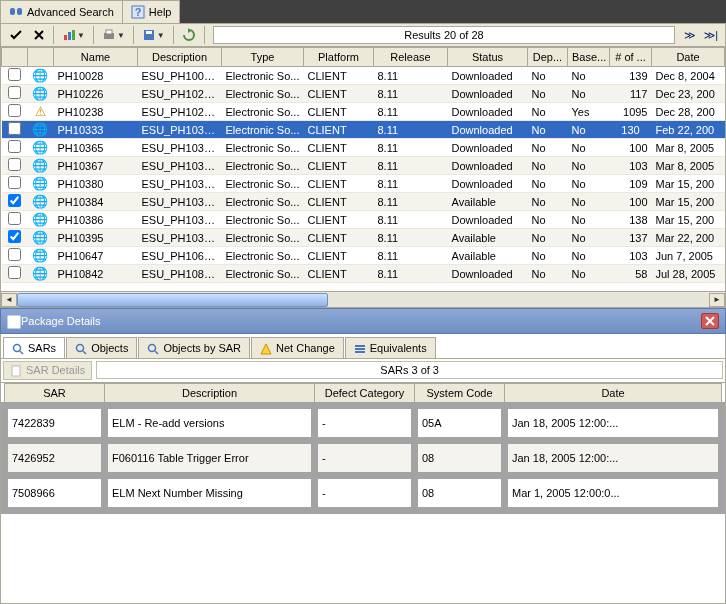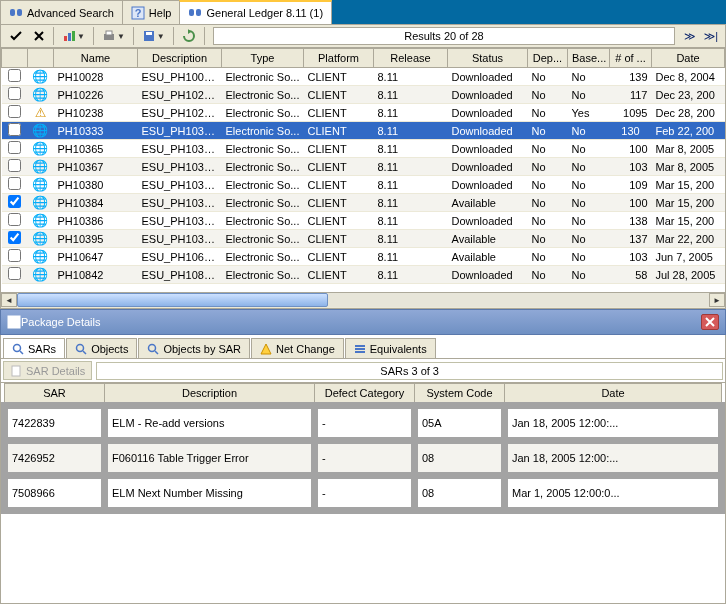--- a/index.html
+++ b/index.html
@@ -1,19 +1,19 @@
 <!DOCTYPE html>
 <html><head>
 <meta charset="utf-8">
 <style>
 * { box-sizing: border-box; margin: 0; padding: 0; font-family: Tahoma, Arial, sans-serif; font-size: 11px; }
 body { background: #ece9d8; width: 726px; height: 604px; overflow: hidden; display: flex; flex-direction: column; }
 
 
-.top-tabs { display: flex; background: #0369a1; }
+.top-tabs { display: flex; background: #404040; }
 .top-tabs .tab { display: flex; align-items: center; gap: 4px; padding: 4px 8px; border: 1px solid #aca899; border-bottom: none; background: #ece9d8; margin-right: -1px; cursor: pointer; }
 .top-tabs .tab.active { background: #fff; border-top: 2px solid #ffc73c; }
 .top-tabs .tab .icon { width: 14px; height: 14px; display: inline-flex; align-items: center; justify-content: center; }
 
 
 .toolbar { display: flex; align-items: center; background: #ece9d8; border: 1px solid #aca899; padding: 2px 4px; gap: 2px; }
 .tb-btn { display: inline-flex; align-items: center; padding: 2px 4px; cursor: pointer; }
 .tb-sep { width: 1px; height: 18px; background: #aca899; margin: 0 2px; }
 .tb-dd { font-size: 8px; padding-left: 1px; color: #333; }
 .results-bar { flex: 1; text-align: center; border: 1px solid #aca899; background: #fff; padding: 2px 6px; margin: 0 4px; }
@@ -74,29 +74,20 @@
     <span>Advanced Search</span>
   </div>
   <div class="tab">
     <span class="icon">
         <svg width="14" height="14">
           <rect x="1" y="1" width="12" height="12" fill="#dce6f7" stroke="#4a76c7"></rect>
           <text x="7" y="11" text-anchor="middle" fill="#4a76c7" font-size="10" font-weight="bold">?</text>
         </svg>
       </span>
     <span>Help</span>
-  </div>
-  <div class="tab active">
-    <span class="icon">
-        <svg width="14" height="14">
-          <rect x="1" y="3" width="5" height="7" rx="2" fill="#4a76c7"></rect>
-          <rect x="8" y="3" width="5" height="7" rx="2" fill="#4a76c7"></rect>
-        </svg>
-      </span>
-    <span>General Ledger 8.11 (1)</span>
   </div>
 </div>
 
 <div class="toolbar">
   <span class="tb-btn">
       <svg width="14" height="14">
         <path d="M2 7 L5 10 L12 3" stroke="#000" stroke-width="2" fill="none"></path>
       </svg>
     </span>
   <span class="tb-btn">

